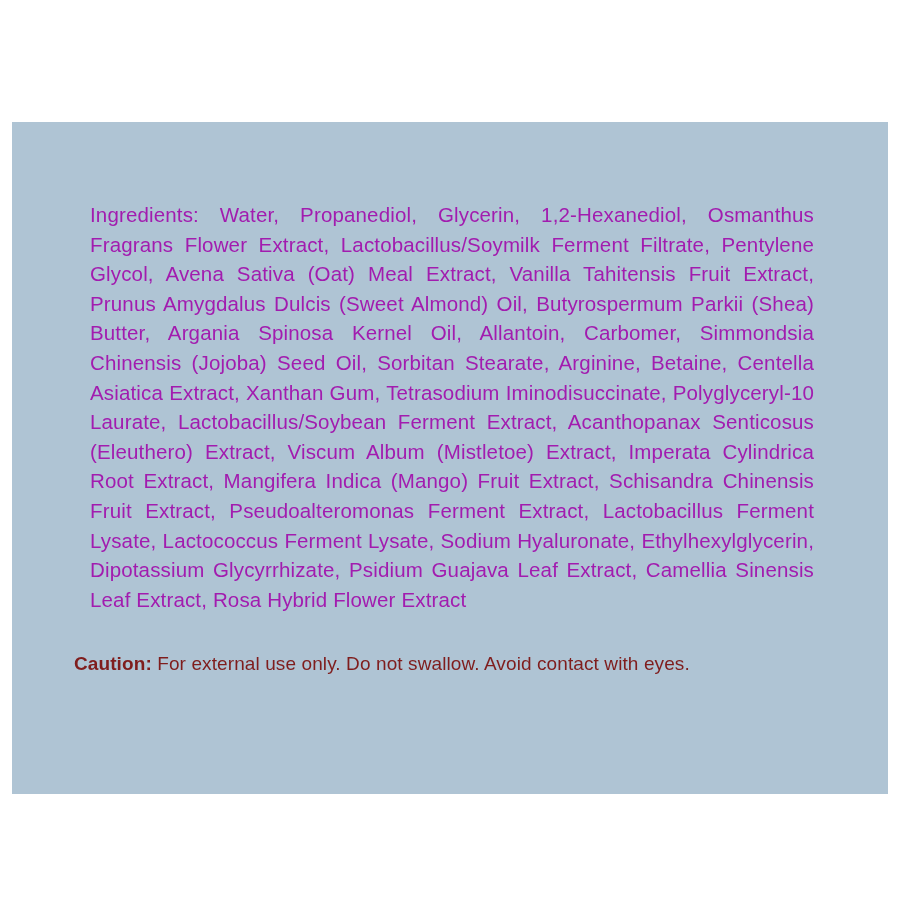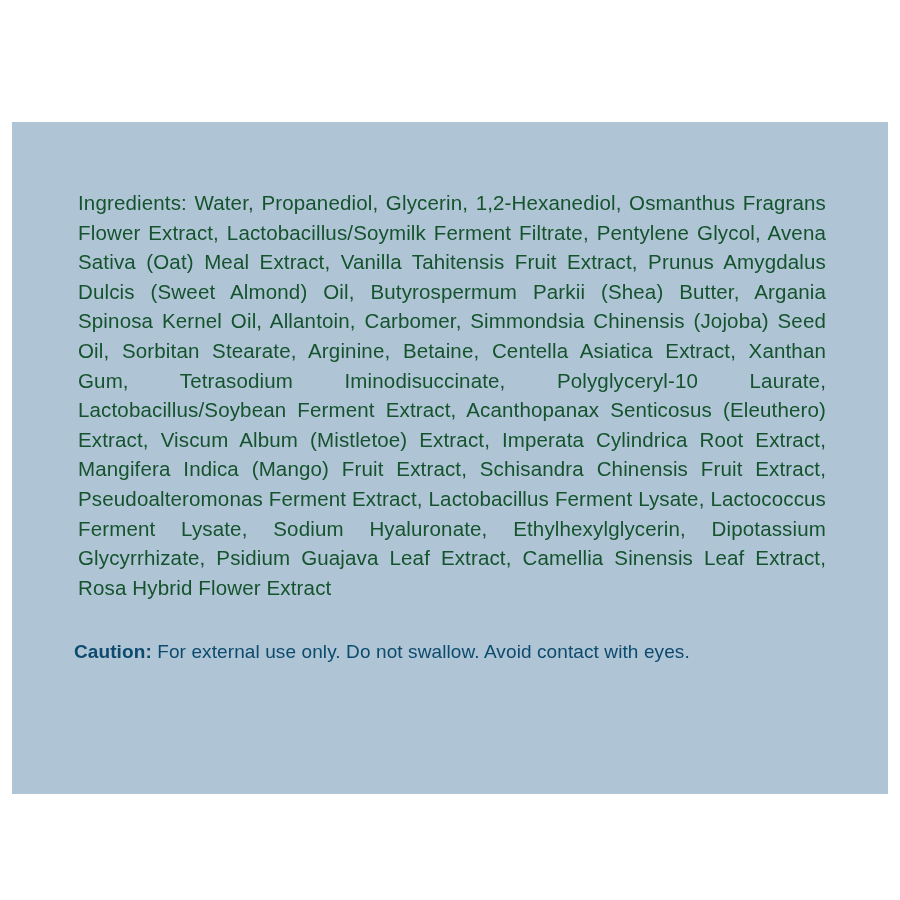--- a/index.html
+++ b/index.html
@@ -28,32 +28,32 @@
     height: 672px;
     background: #afc4d4;
   }
   .content {
     position: absolute;
     left: 62px;
     top: 62px;
     width: 756px;
   }
   .ingredients {
-    color: #14532d;
+    color: #a21caf;
     font-size: 20.5px;
     line-height: 29.6px;
     text-align: justify;
     text-justify: inter-word;
     font-weight: 400;
     letter-spacing: 0.15px;
-    margin: 4px;
+    margin: 16px;
   }
   .caution {
     margin-top: 36px;
-    color: #0c4a6e;
+    color: #7f1d1d;
     font-size: 19px;
     line-height: 27px;
     letter-spacing: 0.1px;
   }
   .caution-label {
     font-weight: 700;
   }
   .caution-text {
     font-weight: 400;
   }

